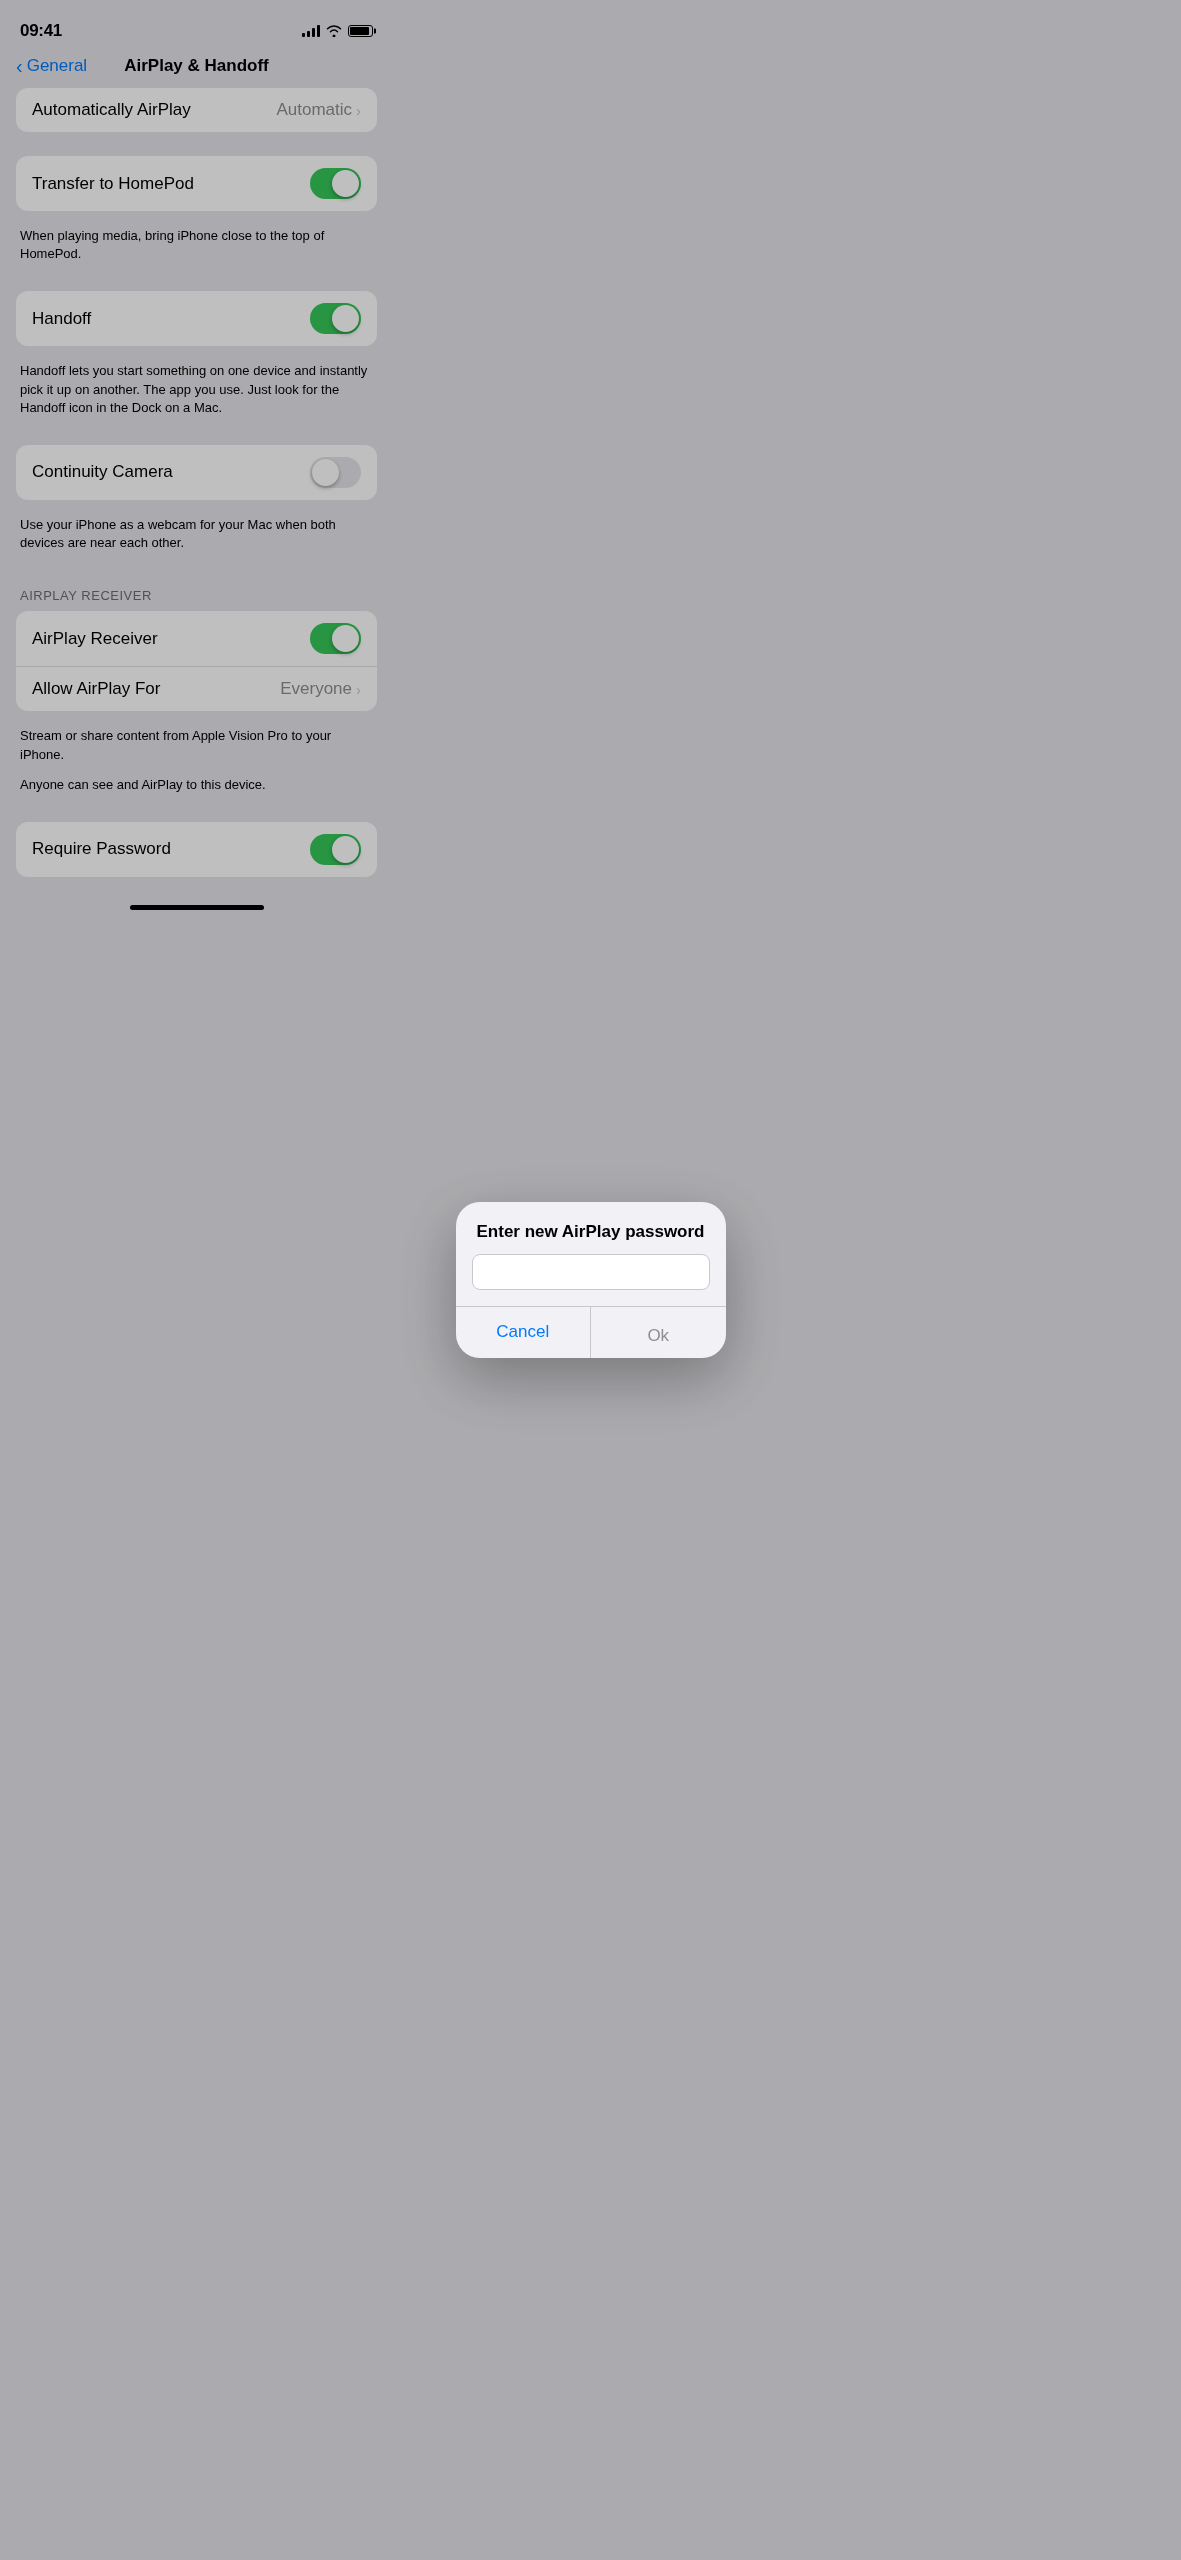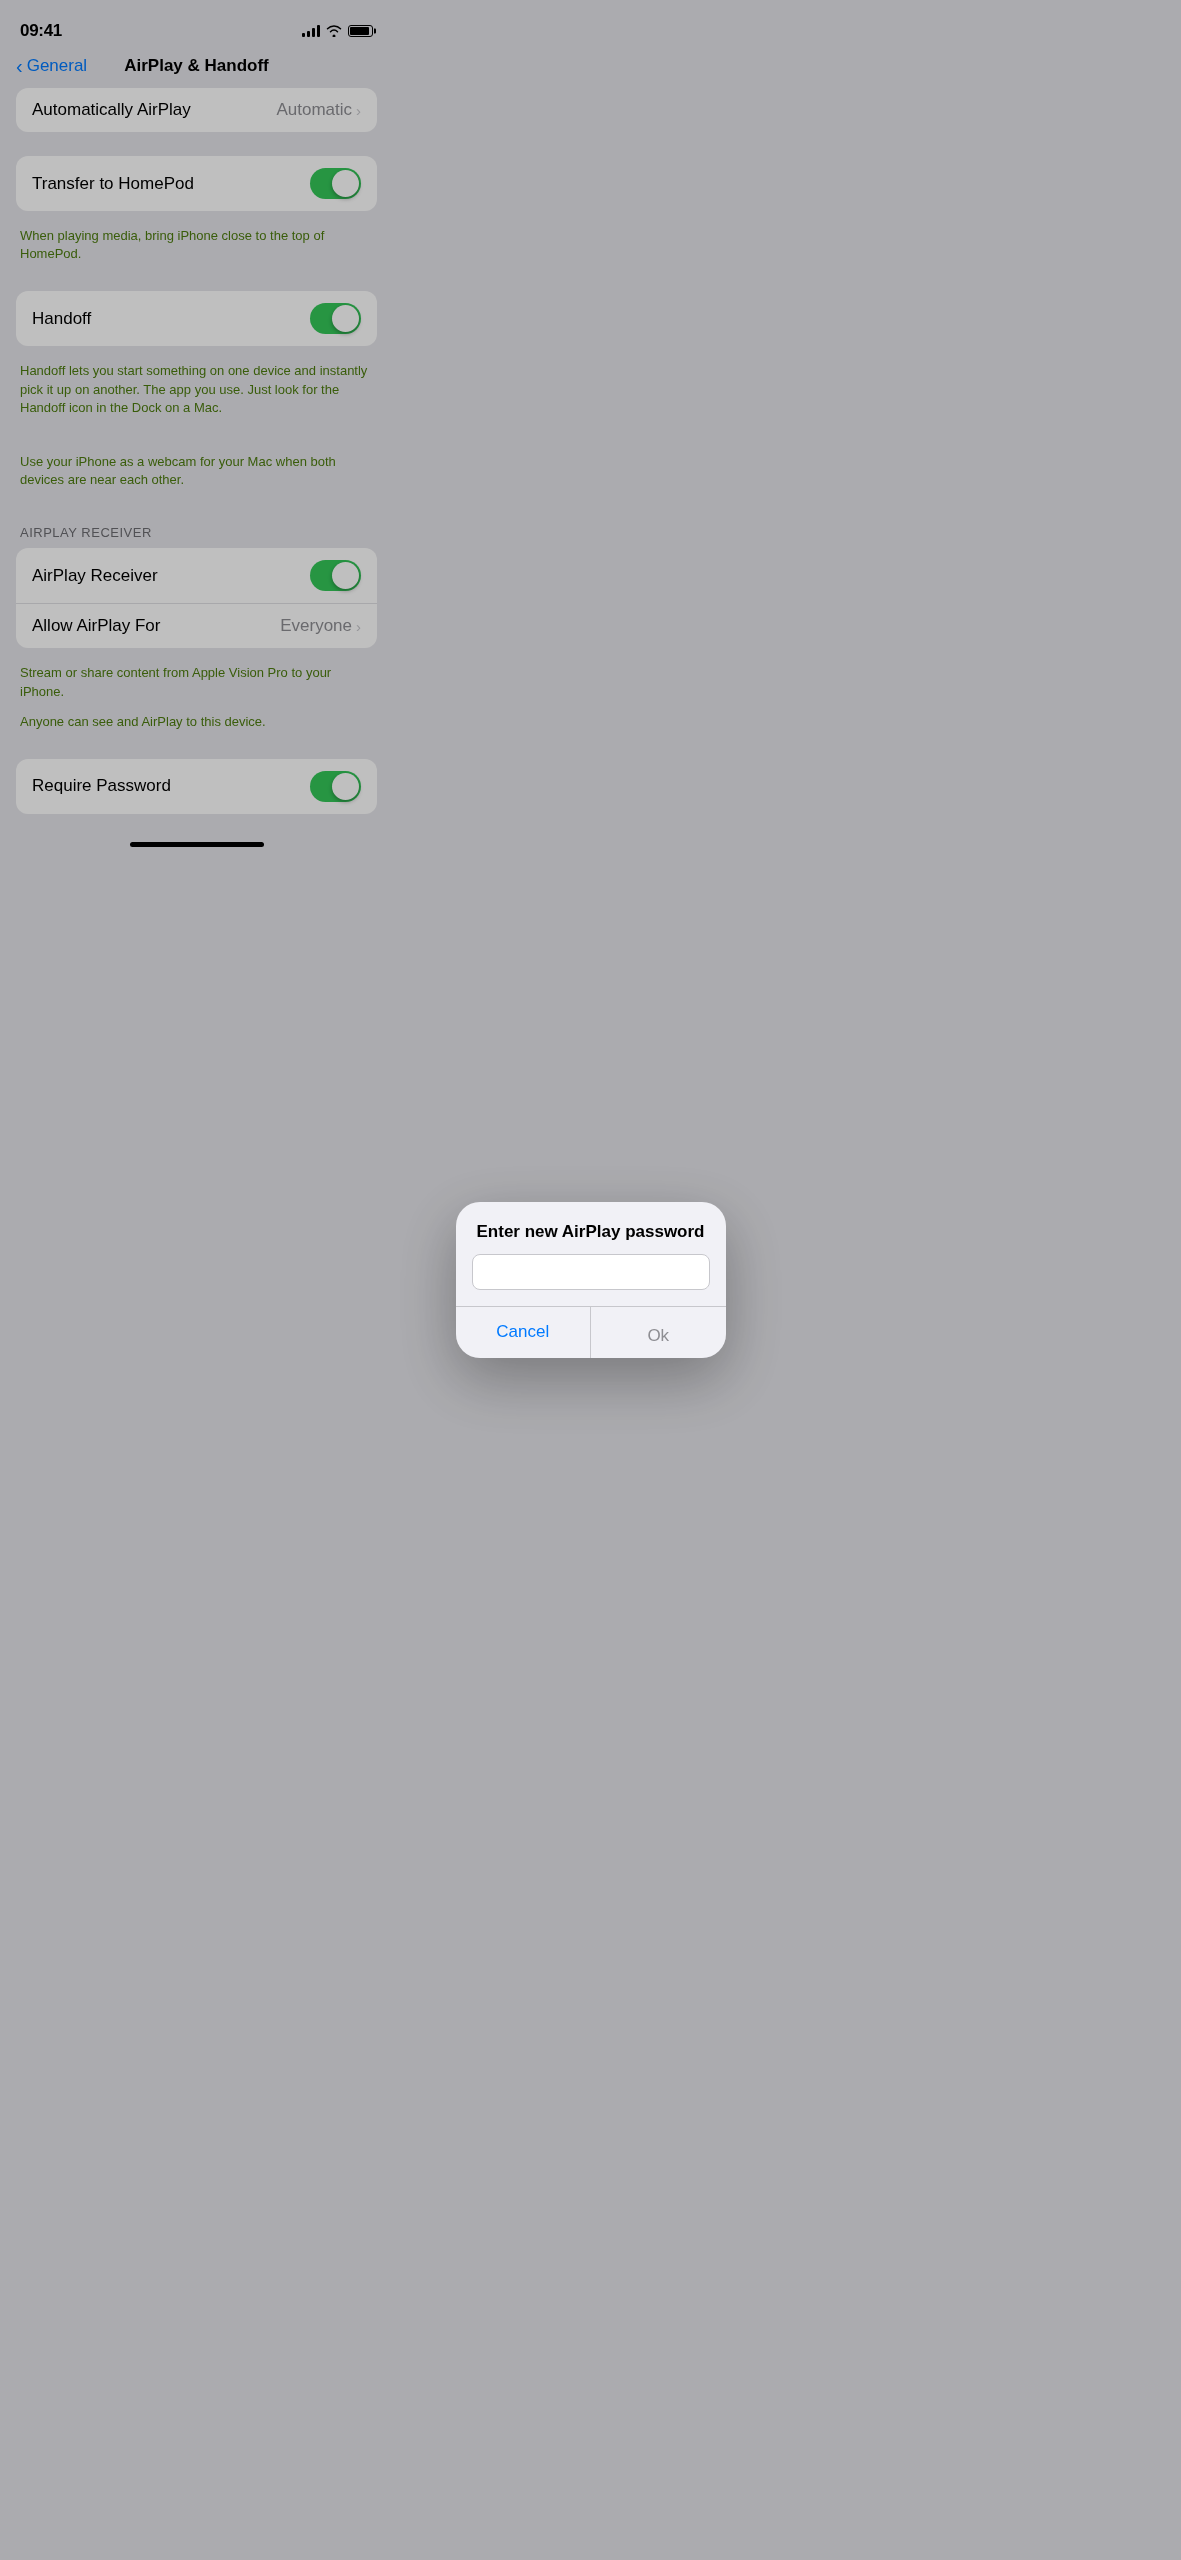--- a/index.html
+++ b/index.html
@@ -187,21 +187,21 @@
     .toggle.on .toggle-thumb {
       left: 22px;
     }
     .toggle.off .toggle-thumb {
       left: 2px;
     }
 
     
     .settings-description {
       font-size: 13px;
-      color: #4d7c0f;
+      color: #000000;
       padding: 8px 4px 12px;
       line-height: 1.4;
     }
 
     
     .spacer { height: 16px; }
 
     
     .modal-overlay {
       position: fixed;
@@ -351,20 +351,28 @@
         <div class="toggle-thumb"></div>
       </div>
     </div>
   </div>
   <div class="settings-description">
     Handoff lets you start something on one device and instantly pick it up on another. The app you use. Just look for the Handoff icon in the Dock on a Mac.
   </div>
 
   <div class="spacer"></div>
 
+  <div class="settings-group">
+    <div class="settings-row">
+      <span class="settings-row-label">Continuity Camera</span>
+      <div class="toggle off">
+        <div class="toggle-thumb"></div>
+      </div>
+    </div>
+  </div>
   <div class="settings-description">Use your iPhone as a webcam for your Mac when both devices are near each other.</div>
 
   <div class="spacer"></div>
 
   <div class="settings-group-label">AIRPLAY RECEIVER</div>
   <div class="settings-group">
     <div class="settings-row">
       <span class="settings-row-label">AirPlay Receiver</span>
       <div class="toggle on">
         <div class="toggle-thumb"></div>

